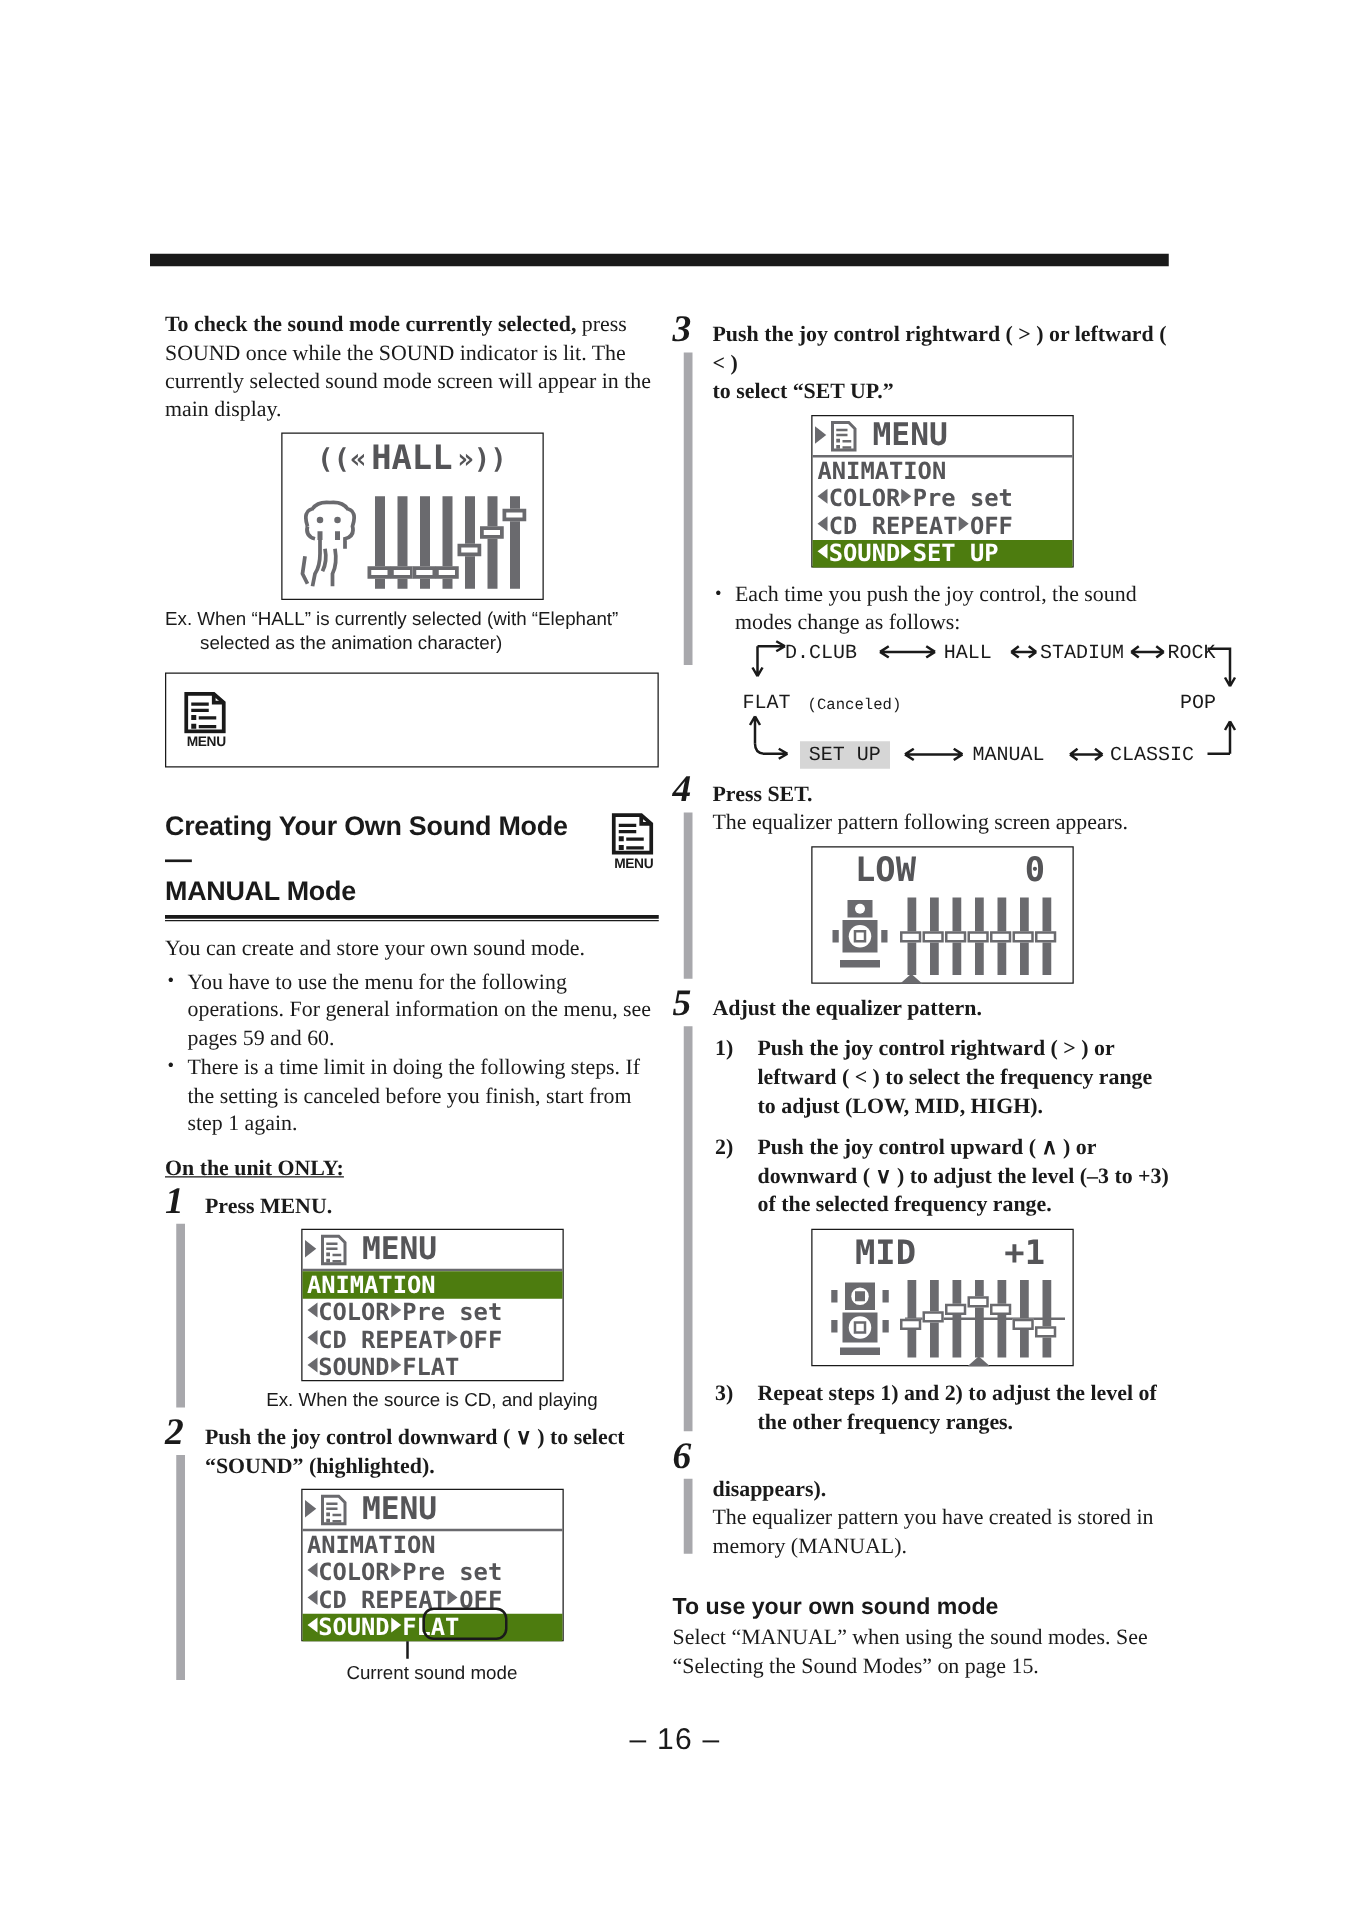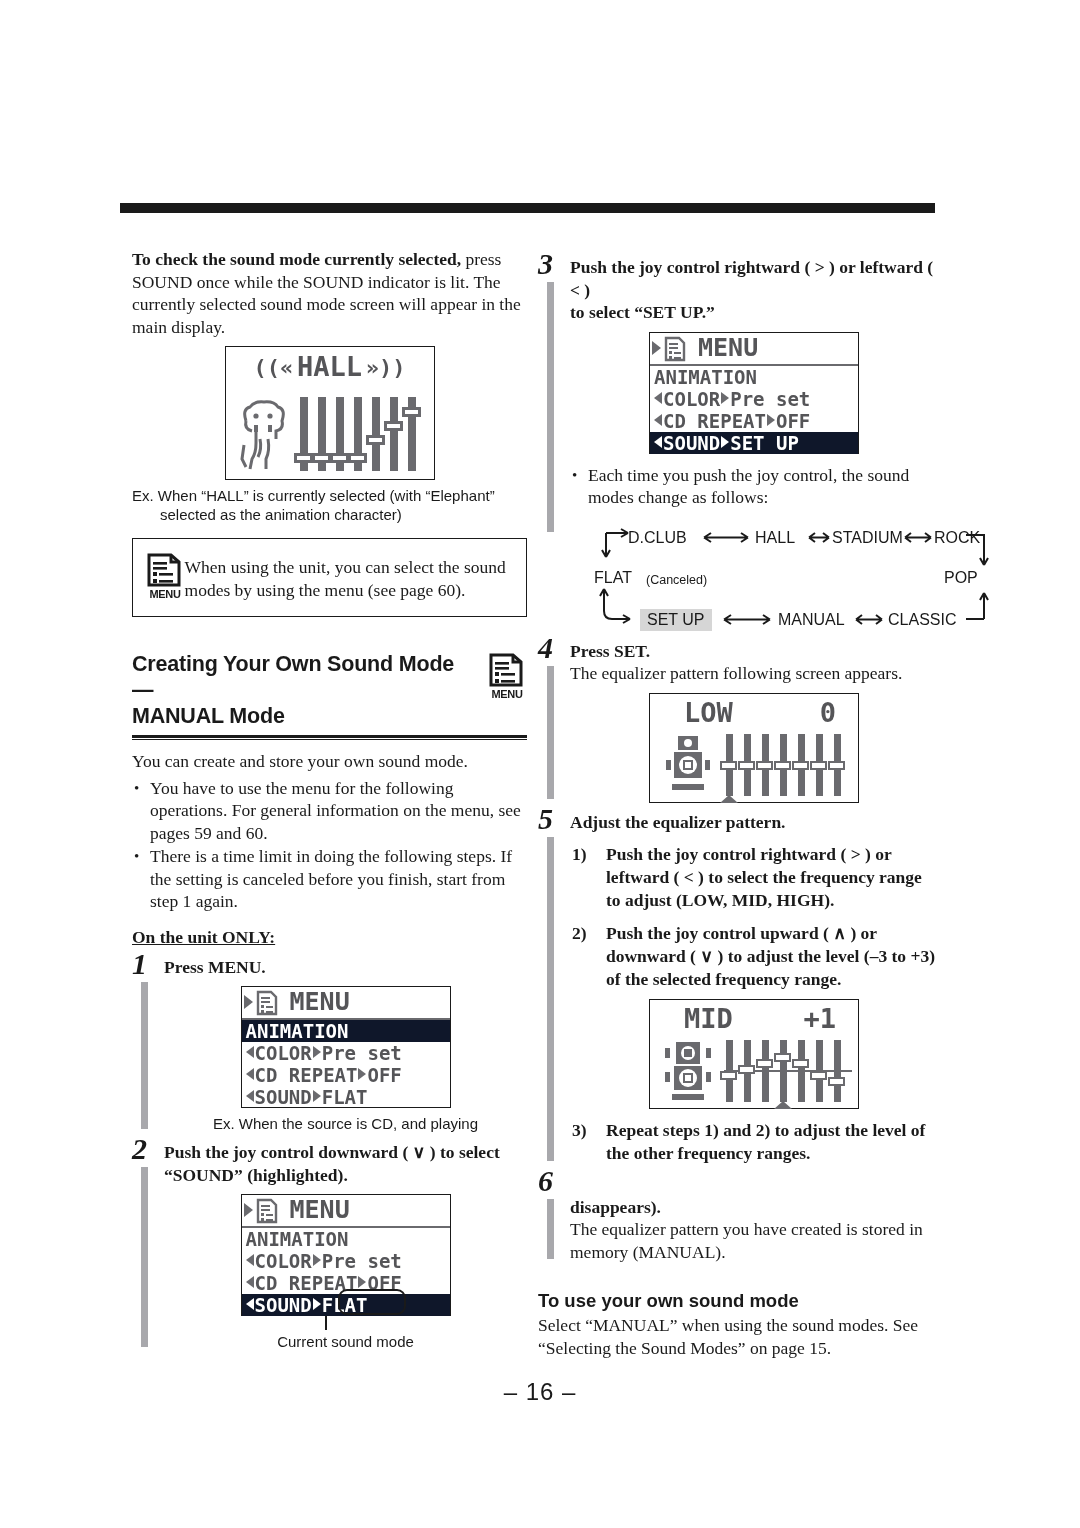--- a/index.html
+++ b/index.html
@@ -137,21 +137,21 @@
   }
   .lcd-head .tri-l {
     position:absolute; left:2px; top:8px;
     width:0;height:0;border-top:7px solid transparent;border-bottom:7px solid transparent;
     border-left:9px solid #6a6a6e;
   }
   .lcd-row {
     position:relative; height:22px; padding-left:4px;
     font-size:19px; line-height:22px; white-space:nowrap; overflow:hidden;
   }
-  .lcd-row.inv { background:#0f172a; }
+  .lcd-row.inv { background:#4d7c0f; }
   .lcd-row.inv .px { color:#ffffff; }
   .lcd-row .al, .lcd-row .ar {
     display:inline-block; width:0;height:0;
     border-top:6px solid transparent;border-bottom:6px solid transparent;
     vertical-align:2px;
   }
   .lcd-row .al { border-right:8px solid #6a6a6e; margin-right:1px; }
   .lcd-row .ar { border-left:8px solid #6a6a6e; margin:0 1px; }
   .lcd-row.inv .al { border-right-color:#ffffff; }
   .lcd-row.inv .ar { border-left-color:#ffffff; }
@@ -203,22 +203,22 @@
   .hall-sliders { position:absolute; left:72px; bottom:8px; width:128px; height:74px; }
   .hall-track { position:absolute; bottom:0; width:8px; background:#6a6a6e; height:74px; }
   .hall-knob {
     position:absolute; width:19px; height:10px; background:#ffffff;
     border:3px solid #6a6a6e;
   }
   .elephant { position:absolute; left:10px; bottom:6px; width:56px; height:74px; }
 
   
   .flow {
-    position:relative; height:105px; margin-top:18px; margin-left:22px; width:378px;
-    font-family:Liberation Sans, sans-serif; font-size:16px;
+    position:relative; height:105px; margin-top:2px; margin-left:22px; width:378px;
+    font-family:Liberation Mono, monospace; font-size:16px;
   }
   .flow .n { position:absolute; white-space:nowrap; }
   .flow .small { font-size:12.5px; }
   .flow .hl { background:#d6d6d6; padding:2px 7px; }
   .flow .harrow {
     position:absolute; height:11px;
   }
 
   
   .pagenum {
@@ -290,21 +290,20 @@
               <rect x="6" y="14" width="14" height="2.6"></rect>
               <rect x="6" y="19" width="4" height="4"></rect>
               <rect x="12" y="20" width="14" height="2.6"></rect>
               <rect x="6" y="26" width="4" height="4"></rect>
               <rect x="12" y="27" width="14" height="2.6"></rect>
             </g>
           </svg>
         </span>
         <span class="lbl">MENU</span>
       </span>
-      <div class="note-text">When using the unit, you can select the sound modes by using the menu (see page 60).</div>
     </div>
 
     <div class="sec-head-wrap">
       <div class="sec-head">
         <span>Creating Your Own Sound Mode —</span><br>
         <span>MANUAL Mode</span>
       </div>
       <span class="menu-icon">
         <span class="doc">
           <svg viewBox="0 0 34 34" width="34" height="34">

